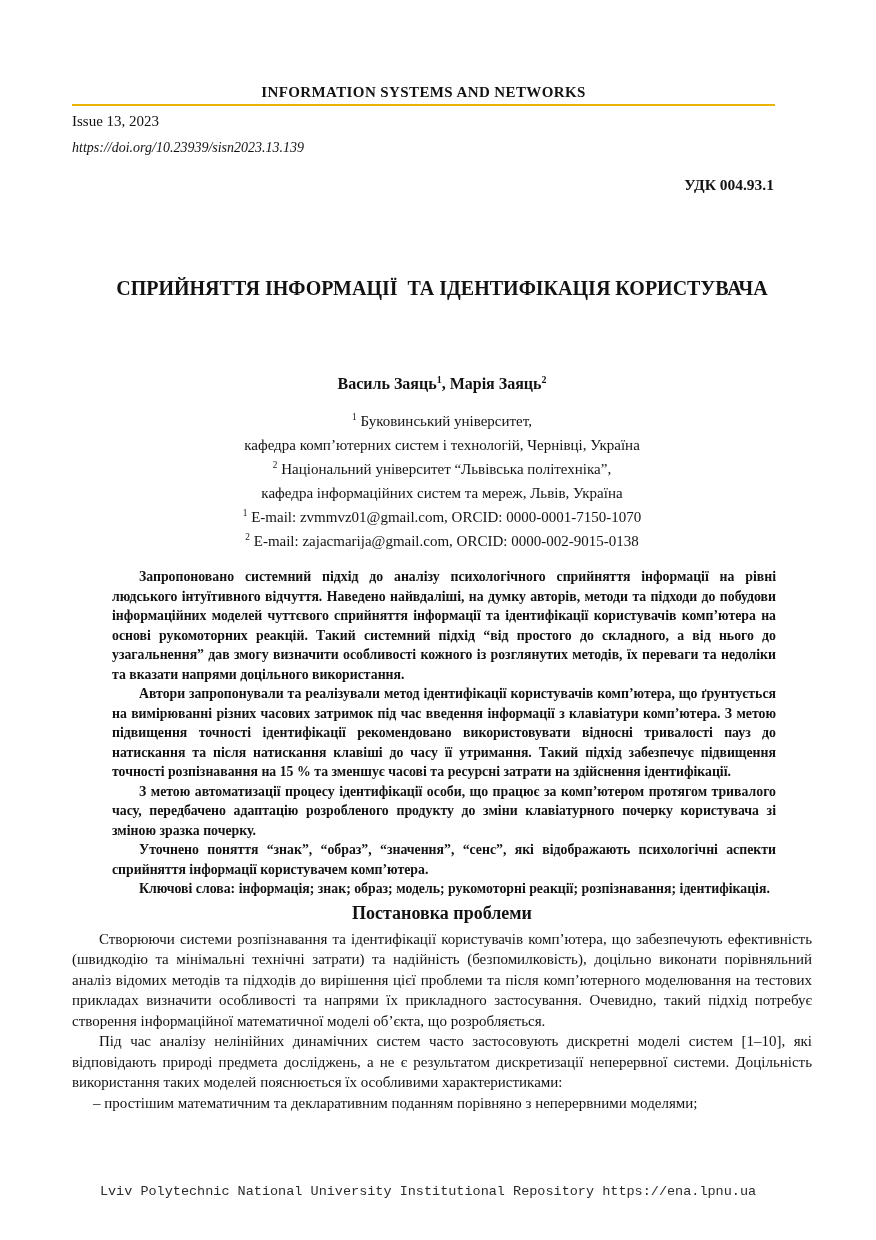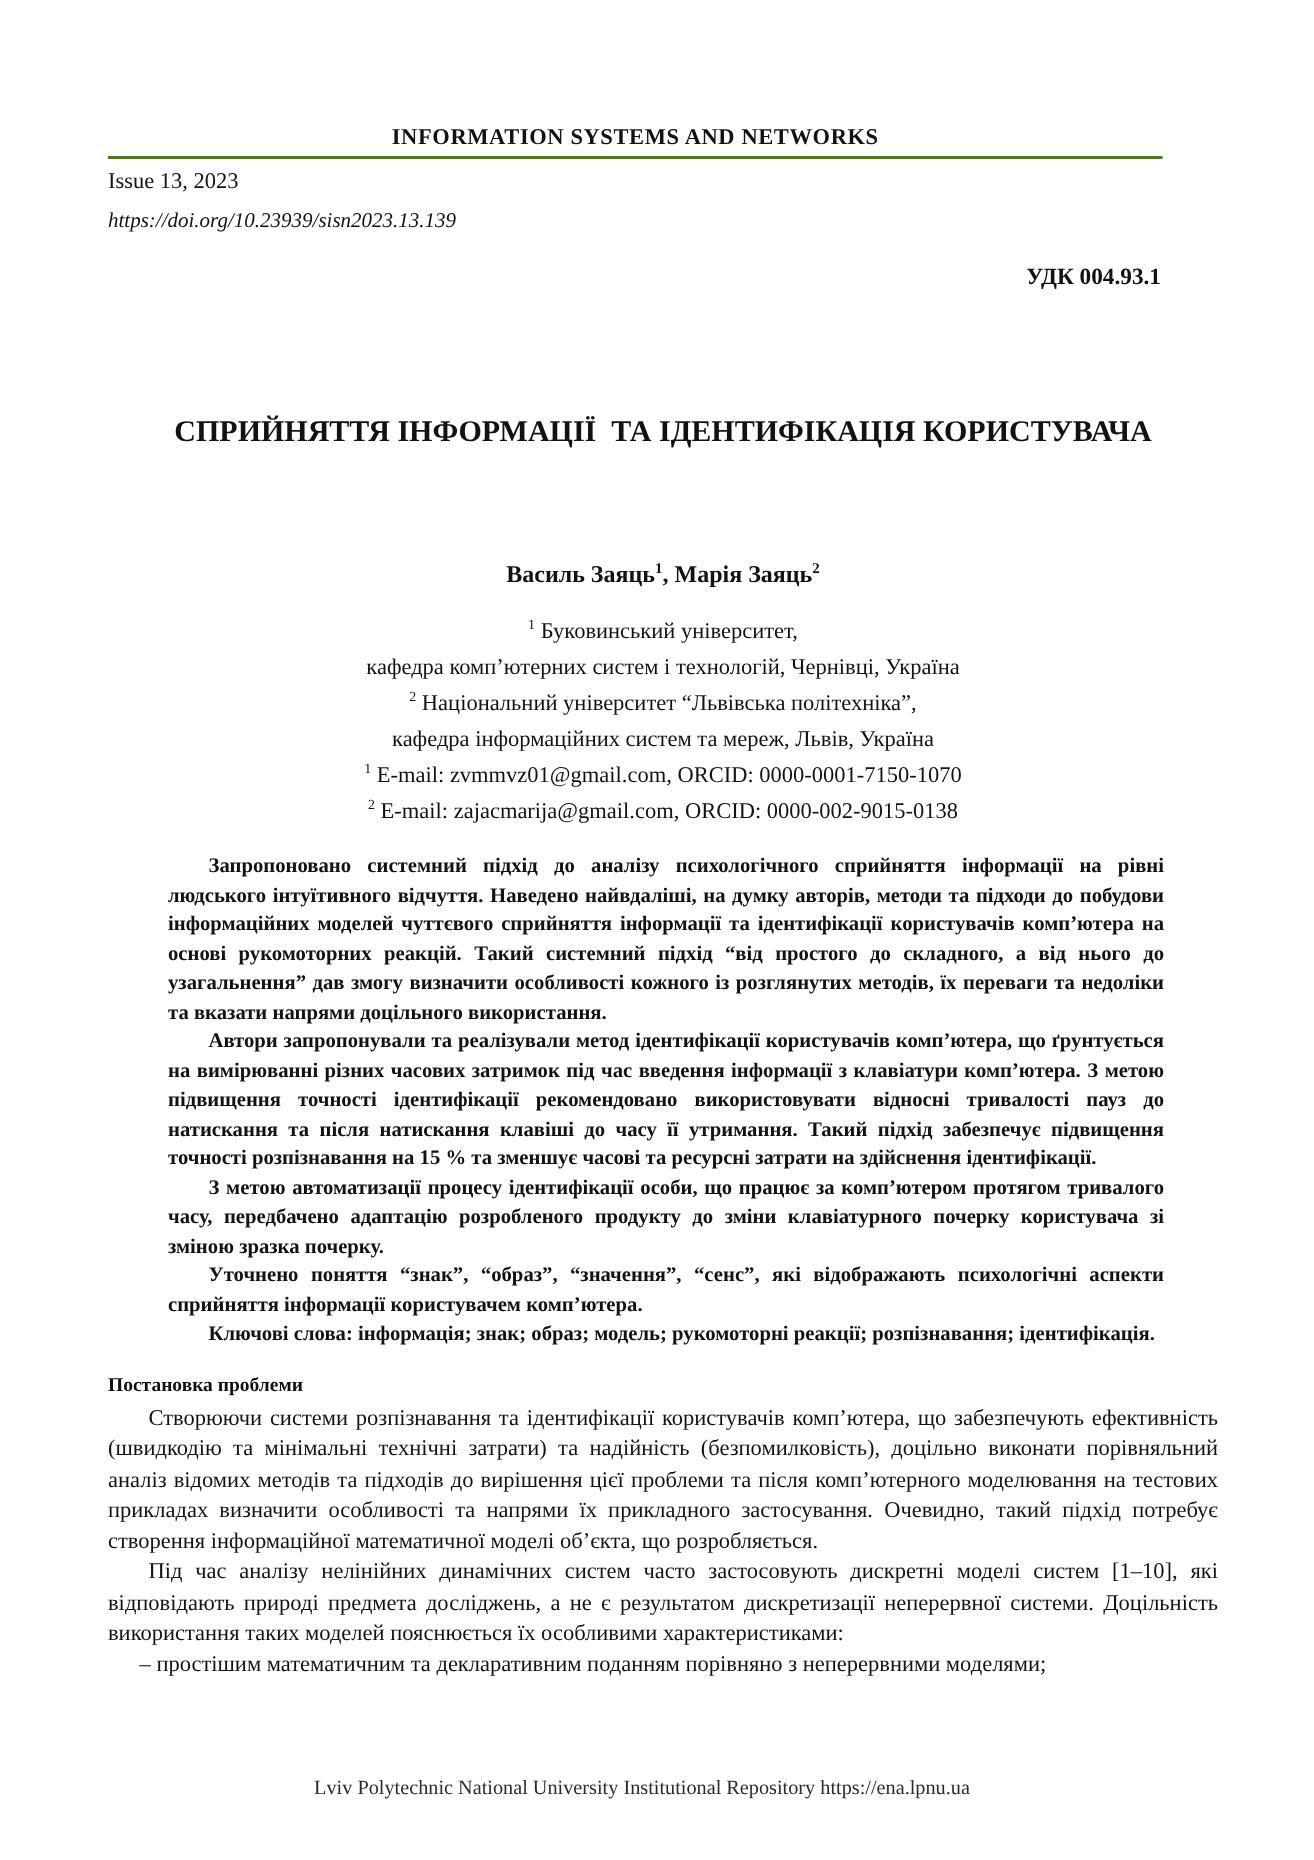--- a/index.html
+++ b/index.html
@@ -15,21 +15,21 @@
     overflow: hidden;
   }
   
   .journal-header {
     width: 703px;
     text-align: center;
     font-size: 15px;
     font-weight: bold;
     letter-spacing: 0.4px;
     padding-bottom: 3px;
-    border-bottom: 2px solid #4d7c0f;
+    border-bottom: 2px solid #eab308;
   }
   .issue-line {
     margin-top: 7px;
     font-size: 15px;
     font-weight: normal;
   }
   .doi-line {
     margin-top: 10px;
     text-align: left;
     padding-right: 30px;
@@ -75,40 +75,41 @@
   .abstract {
     margin: 14px 36px 0 40px;
     font-size: 13.8px;
     font-weight: bold;
     line-height: 19.5px;
     text-align: justify;
   }
   .abstract p { margin: 0; text-indent: 27px; }
   
   .section-heading {
-    margin-top: 16px;
-    font-size: 13px;
+    margin-top: 4px;
+    text-align: center;
+    font-size: 18px;
     font-weight: bold;
   }
   .body-text {
     margin-top: 5px;
     font-size: 15px;
     line-height: 20.5px;
     text-align: justify;
   }
   .body-text p { margin: 0; text-indent: 27px; }
   .body-text p.list-line { text-indent: 21px; text-align: left; }
   
   .repo-footer {
     position: absolute;
     left: 0;
     top: 1184px;
     width: 856px;
     text-align: center;
-    font-family: Liberation Serif, serif;
+    font-family: Liberation Mono, monospace;
     font-size: 13.5px;
     color: #2b2b2b;
   }
 </style>
 </head>
 <body>
 
 <div class="page">
 
   <div class="journal-header">INFORMATION SYSTEMS AND NETWORKS</div>

